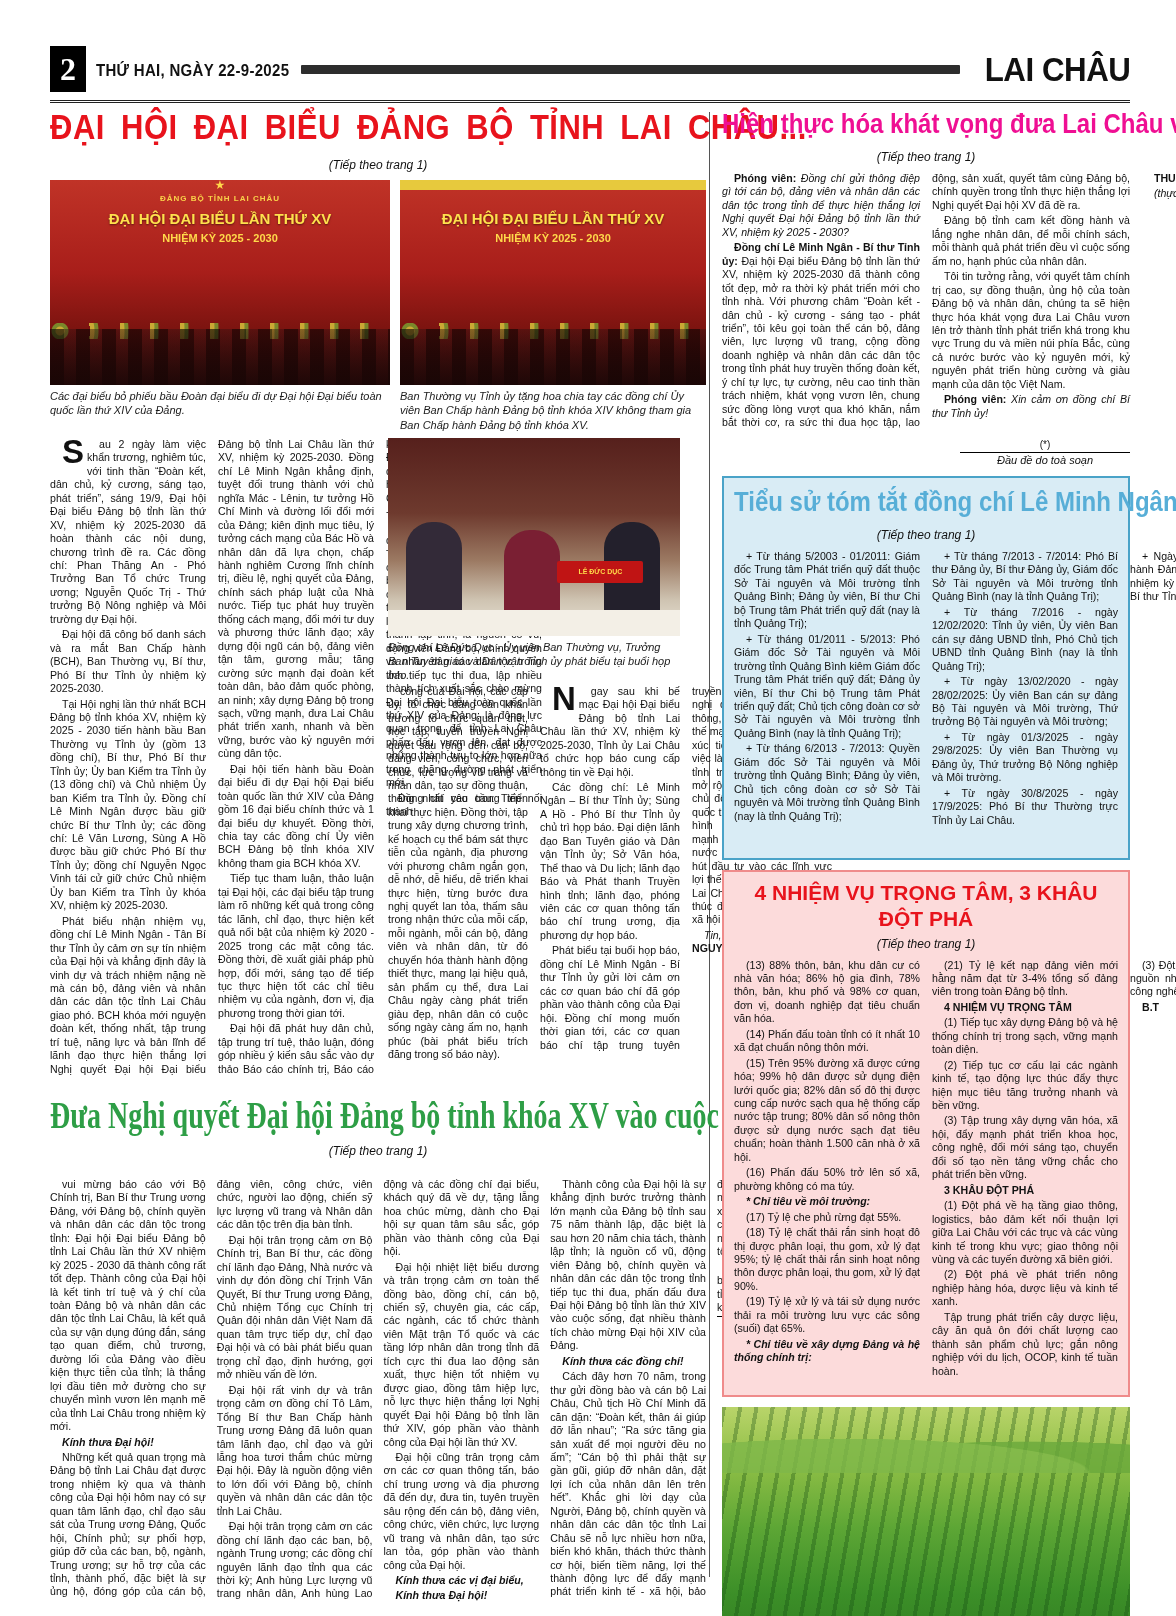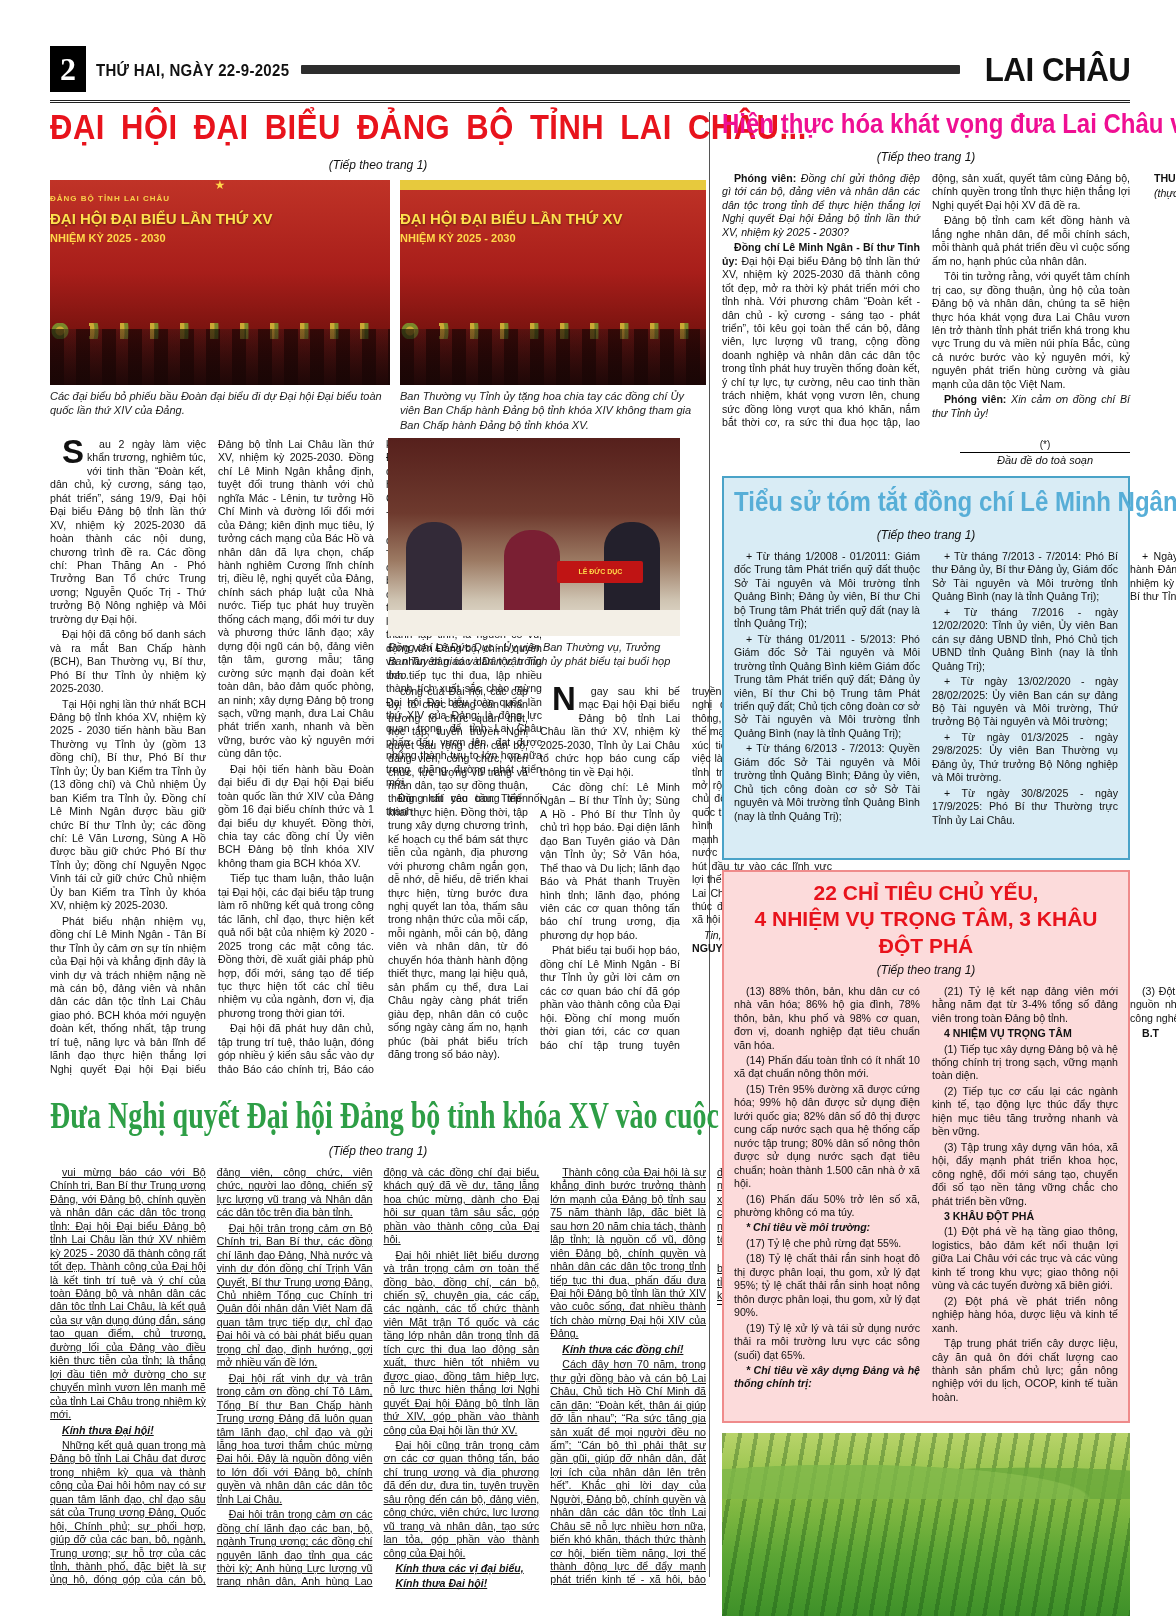--- a/index.html
+++ b/index.html
@@ -28,21 +28,21 @@
   .cont-tall{margin-top:14px;}
   
   .photo-row{display:flex;gap:10px;margin-top:4px;}
   .photo{position:relative;overflow:hidden;}
   .photo-congress{height:205px;background:linear-gradient(180deg,#c03327 0%,#a81e1a 45%,#7d1410 72%,#46100c 100%);}
   .photo-congress .strip{position:absolute;bottom:0;left:0;right:0;height:56px;
       background:linear-gradient(180deg,rgba(30,8,8,.15),rgba(25,6,6,.85)),
       repeating-linear-gradient(90deg,rgba(0,0,0,.55) 0 14px,rgba(60,20,20,.35) 14px 26px);}
   .photo-congress .flowers{position:absolute;bottom:46px;left:0;right:0;height:16px;
       background:repeating-radial-gradient(circle at 10px 8px,#d8c23a 0 4px,#7a9c2f 5px 8px,transparent 9px 30px);opacity:.85;}
-  .ph-txt{position:absolute;left:0;right:0;color:#ffe14d;font-weight:800;}
+  .ph-txt{position:absolute;left:0;right:0;text-align:center;color:#ffe14d;font-weight:800;}
   .ph-txt.small{top:14px;font-size:8px;letter-spacing:1px;opacity:.9;}
   .ph-txt.big{top:30px;font-size:15px;text-shadow:0 1px 2px rgba(0,0,0,.5);}
   .ph-txt.mid{top:52px;font-size:11px;color:#ffd94a;}
   .ph-star{position:absolute;top:-2px;left:0;right:0;text-align:center;color:#ffd94a;font-size:12px;}
   .photo2-top{position:absolute;top:0;left:0;right:0;height:10px;background:#e7c93d;}
   .photo-press{width:292px;height:198px;
       background:linear-gradient(180deg,#56201c 0%,#6e3a2e 38%,#9c7a63 62%,#cfc4b2 82%,#ece7db 100%);}
   .photo-press .placard{position:absolute;left:58%;top:62%;width:86px;height:22px;background:#c01414;border-radius:2px;
       color:#ffd94a;font-size:7px;font-weight:800;display:flex;align-items:center;justify-content:center;text-align:center;}
   .photo-press .tbl{position:absolute;bottom:0;left:0;right:0;height:26px;background:#f3efe6;}
@@ -79,21 +79,21 @@
   .fnote-box .mark{font-style:normal;font-size:10px;}
   
   .box{border:2px solid;padding:8px 10px;margin-top:10px;}
   .box-bio{border-color:#4aa3c8;background:#d9ecf5;}
   .box-bio .box-title{color:#57aed7;font-weight:800;font-size:24px;text-align:center;transform:scaleY(1.15);transform-origin:top;white-space:nowrap;}
   .box-bio .flow{height:300px;columns:2;column-gap:12px;column-fill:auto;}
   .box-targets{border-color:#ef8b8b;background:#fcdbdb;}
   .box-targets .box-title{color:#e8131c;font-weight:800;font-size:21px;text-align:center;line-height:1.25;}
   .box-targets .flow{height:428px;columns:2;column-gap:12px;column-fill:auto;}
   
-  .a3-cols{height:430px;columns:4;column-gap:11px;column-fill:auto;margin-top:8px;text-decoration:underline;}
+  .a3-cols{height:430px;columns:4;column-gap:11px;column-fill:auto;margin-top:20px;}
 </style>
 </head>
 <body>
 
 <div class="page">
 
   <div class="hdr">
     <div class="pagenum">2</div>
     <div class="dateline">THỨ HAI, NGÀY 22-9-2025</div>
     <div class="hdr-bar"></div>
@@ -199,35 +199,34 @@
     <div class="fnote-box">
       <span class="mark">(*)</span>
       <span class="rule"></span>
       <span>Đầu đề do toà soạn</span>
     </div>
 
     <div class="box box-bio">
       <div class="box-title">Tiểu sử tóm tắt đồng chí Lê Minh Ngân...</div>
       <div class="cont cont-tall">(Tiếp theo trang 1)</div>
       <div class="flow">
-          <p class="para"><span>+ Từ tháng 1/2008 - 01/2011: Giám đốc Trung tâm Phát triển quỹ đất thuộc Sở Tài nguyên và Môi trường tỉnh Quảng Bình; Đảng ủy viên, Bí thư Chi bộ Trung tâm Phát triển quỹ đất (nay là tỉnh Quảng Trị);</span></p>
+          <p class="para"><span>+ Từ tháng 5/2003 - 01/2011: Giám đốc Trung tâm Phát triển quỹ đất thuộc Sở Tài nguyên và Môi trường tỉnh Quảng Bình; Đảng ủy viên, Bí thư Chi bộ Trung tâm Phát triển quỹ đất (nay là tỉnh Quảng Trị);</span></p>
           <p class="para"><span>+ Từ tháng 01/2011 - 5/2013: Phó Giám đốc Sở Tài nguyên và Môi trường tỉnh Quảng Bình kiêm Giám đốc Trung tâm Phát triển quỹ đất; Đảng ủy viên, Bí thư Chi bộ Trung tâm Phát triển quỹ đất; Chủ tịch công đoàn cơ sở Sở Tài nguyên và Môi trường tỉnh Quảng Bình (nay là tỉnh Quảng Trị);</span></p>
           <p class="para"><span>+ Từ tháng 6/2013 - 7/2013: Quyền Giám đốc Sở Tài nguyên và Môi trường tỉnh Quảng Bình; Đảng ủy viên, Chủ tịch công đoàn cơ sở Sở Tài nguyên và Môi trường tỉnh Quảng Bình (nay là tỉnh Quảng Trị);</span></p>
           <p class="para"><span>+ Từ tháng 7/2013 - 7/2014: Phó Bí thư Đảng ủy, Bí thư Đảng ủy, Giám đốc Sở Tài nguyên và Môi trường tỉnh Quảng Bình (nay là tỉnh Quảng Trị);</span></p>
           <p class="para"><span>+ Từ tháng 7/2016 - ngày 12/02/2020: Tỉnh ủy viên, Ủy viên Ban cán sự đảng UBND tỉnh, Phó Chủ tịch UBND tỉnh Quảng Bình (nay là tỉnh Quảng Trị);</span></p>
           <p class="para"><span>+ Từ ngày 13/02/2020 - ngày 28/02/2025: Ủy viên Ban cán sự đảng Bộ Tài nguyên và Môi trường, Thứ trưởng Bộ Tài nguyên và Môi trường;</span></p>
           <p class="para"><span>+ Từ ngày 01/3/2025 - ngày 29/8/2025: Ủy viên Ban Thường vụ Đảng ủy, Thứ trưởng Bộ Nông nghiệp và Môi trường.</span></p>
           <p class="para"><span>+ Từ ngày 30/8/2025 - ngày 17/9/2025: Phó Bí thư Thường trực Tỉnh ủy Lai Châu.</span></p>
           <p class="para"><span>+ Ngày 18/9/2025 được Ban Chấp hành Đảng bộ tỉnh Lai Châu khóa XV, nhiệm kỳ 2025-2030 bầu giữ chức vụ Bí thư Tỉnh ủy Lai Châu.□</span></p>
         </div>
     </div>
 
     <div class="box box-targets">
       <div class="box-title">
-        <div>22 CHỈ TIÊU CHỦ YẾU,</div>
         <div>4 NHIỆM VỤ TRỌNG TÂM, 3 KHÂU ĐỘT PHÁ</div>
       </div>
       <div class="cont">(Tiếp theo trang 1)</div>
       <div class="flow">
           <p class="para"><span>(13) 88% thôn, bản, khu dân cư có nhà văn hóa; 86% hộ gia đình, 78% thôn, bản, khu phố và 98% cơ quan, đơn vị, doanh nghiệp đạt tiêu chuẩn văn hóa.</span></p>
           <p class="para"><span>(14) Phấn đấu toàn tỉnh có ít nhất 10 xã đạt chuẩn nông thôn mới.</span></p>
           <p class="para"><span>(15) Trên 95% đường xã được cứng hóa; 99% hộ dân được sử dụng điện lưới quốc gia; 82% dân số đô thị được cung cấp nước sạch qua hệ thống cấp nước tập trung; 80% dân số nông thôn được sử dụng nước sạch đạt tiêu chuẩn; hoàn thành 1.500 căn nhà ở xã hội.</span></p>
           <p class="para"><span>(16) Phấn đấu 50% trở lên số xã, phường không có ma túy.</span></p>
           <p class="para sub"><span>* Chỉ tiêu về môi trường:</span></p>
           <p class="para"><span>(17) Tỷ lệ che phủ rừng đạt 55%.</span></p>

